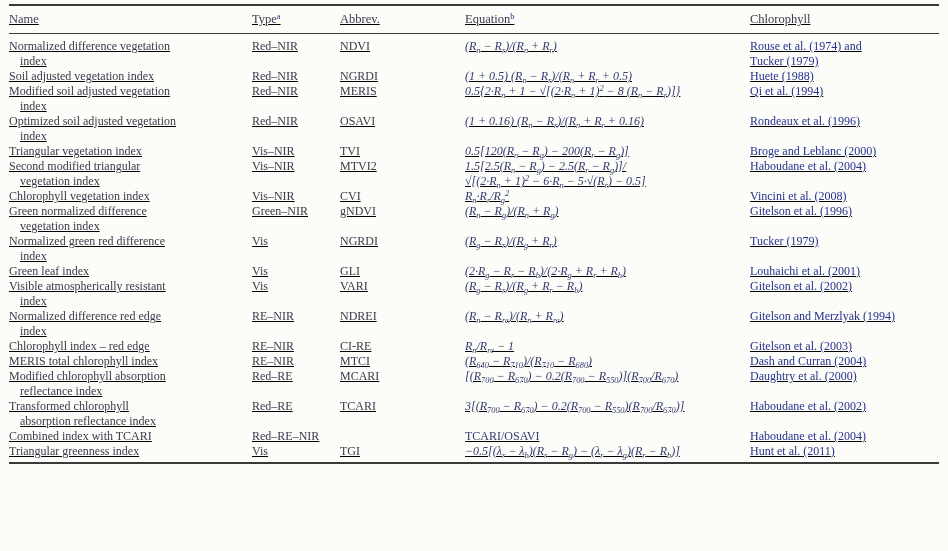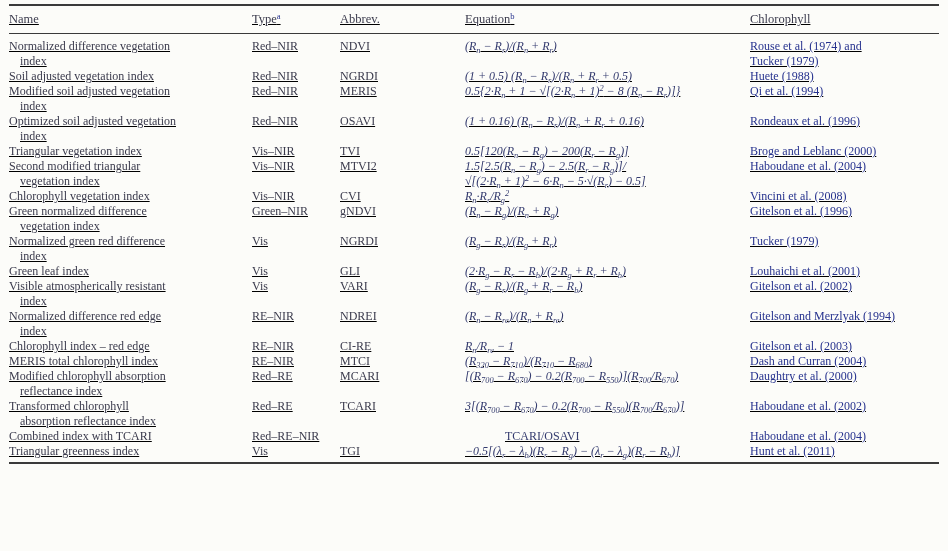--- a/index.html
+++ b/index.html
@@ -55,21 +55,21 @@
   tbody tr:first-child td { padding-top: 5px; }
   tbody tr:last-child td { padding-bottom: 3px; }
   td.name-cell {
     padding-left: 11px;
     text-indent: -11px;
   }
   .eq {
     font-style: italic;
     color: var(--eq);
   }
-  .eq.plain { font-style: normal; margin-left: 40px; }
+  .eq.plain { font-style: normal; }
   .ref { color: var(--ref); cursor: pointer; }
   sub, sup { font-size: 0.7em; line-height: 0; }
   sub { vertical-align: -0.3em; }
   sup { vertical-align: 0.5em; }
 </style>
 </head>
 <body>
 
 <div class="page">
   <table class="paper-table">
@@ -178,21 +178,21 @@
           <td class="name-cell">Chlorophyll index – red edge</td>
           <td class="type-cell">RE–NIR</td>
           <td class="abbrev-cell">CI-RE</td>
           <td class="eq-cell"><span class="eq">R<sub>n</sub>/R<sub>re</sub> − 1</span></td>
           <td class="ref-cell"><span class="ref">Gitelson et al. (2003)</span></td>
         </tr>
         <tr>
           <td class="name-cell">MERIS total chlorophyll index</td>
           <td class="type-cell">RE–NIR</td>
           <td class="abbrev-cell">MTCI</td>
-          <td class="eq-cell"><span class="eq">(R<sub>320</sub> − R<sub>710</sub>)/(R<sub>710</sub> − R<sub>680</sub>)</span></td>
+          <td class="eq-cell"><span class="eq">(R<sub>640</sub> − R<sub>710</sub>)/(R<sub>710</sub> − R<sub>680</sub>)</span></td>
           <td class="ref-cell"><span class="ref">Dash and Curran (2004)</span></td>
         </tr>
         <tr>
           <td class="name-cell">Modified chlorophyll absorption<br>reflectance index</td>
           <td class="type-cell">Red–RE</td>
           <td class="abbrev-cell">MCARI</td>
           <td class="eq-cell"><span class="eq">[(R<sub>700</sub> − R<sub>670</sub>) − 0.2(R<sub>700</sub> − R<sub>550</sub>)](R<sub>700</sub>/R<sub>670</sub>)</span></td>
           <td class="ref-cell"><span class="ref">Daughtry et al. (2000)</span></td>
         </tr>
         <tr>

